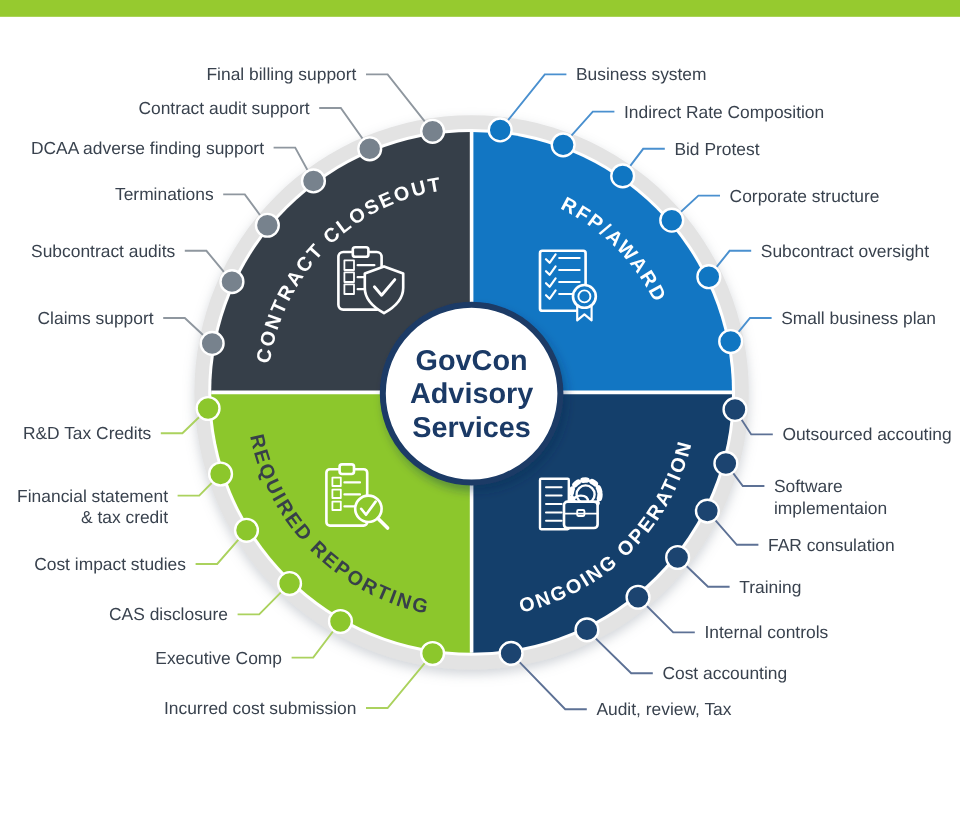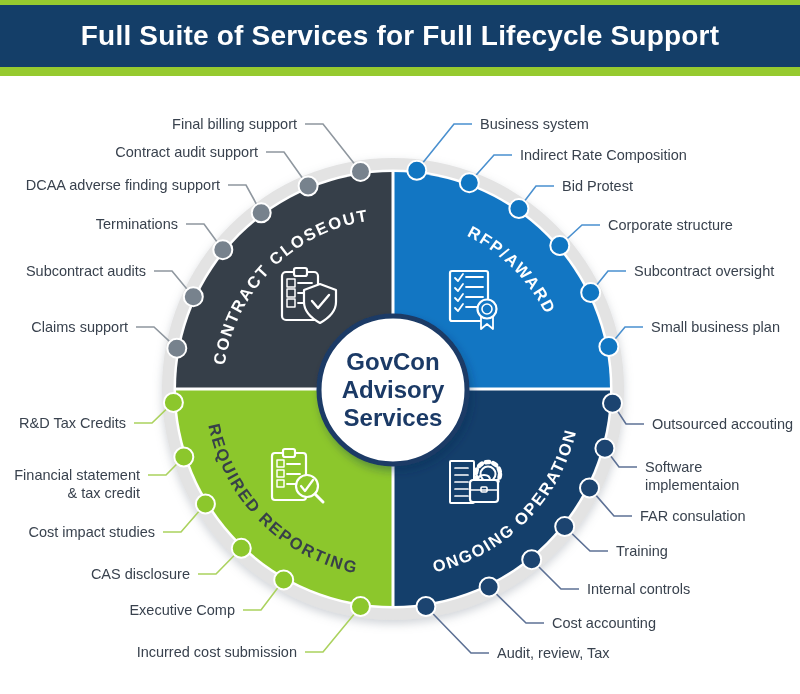--- a/index.html
+++ b/index.html
@@ -13,23 +13,20 @@
   svg{display:block;}
   .arc-title{font-weight:bold;font-size:16.5px;letter-spacing:1.8px;}
   .center-line{font-weight:bold;font-size:24px;}
   text{font-family:"Liberation Sans",sans-serif;}
 </style>
 </head>
 <body>
 
 <header>
   <div class="stripe" style="background: rgb(150, 202, 47);"></div>
-  <div class="title-bar" style="background: rgb(20, 62, 104);">
-    <h1>Full Suite of Services for Full Lifecycle Support</h1>
-  </div>
   <div class="stripe bottom" style="background: rgb(150, 202, 47);"></div>
 </header>
 
 <div class="diagram-wrap">
 <svg width="800" height="618" viewBox="0 76 800 618" xmlns="http://www.w3.org/2000/svg">
   <defs>
     <filter id="rimShadow" x="-20%" y="-20%" width="140%" height="140%">
       <feDropShadow dx="0" dy="4" stdDeviation="5" flood-color="#9aa2ab" flood-opacity="0.45"></feDropShadow>
     </filter>
     <filter id="centerShadow" x="-40%" y="-40%" width="180%" height="180%">

